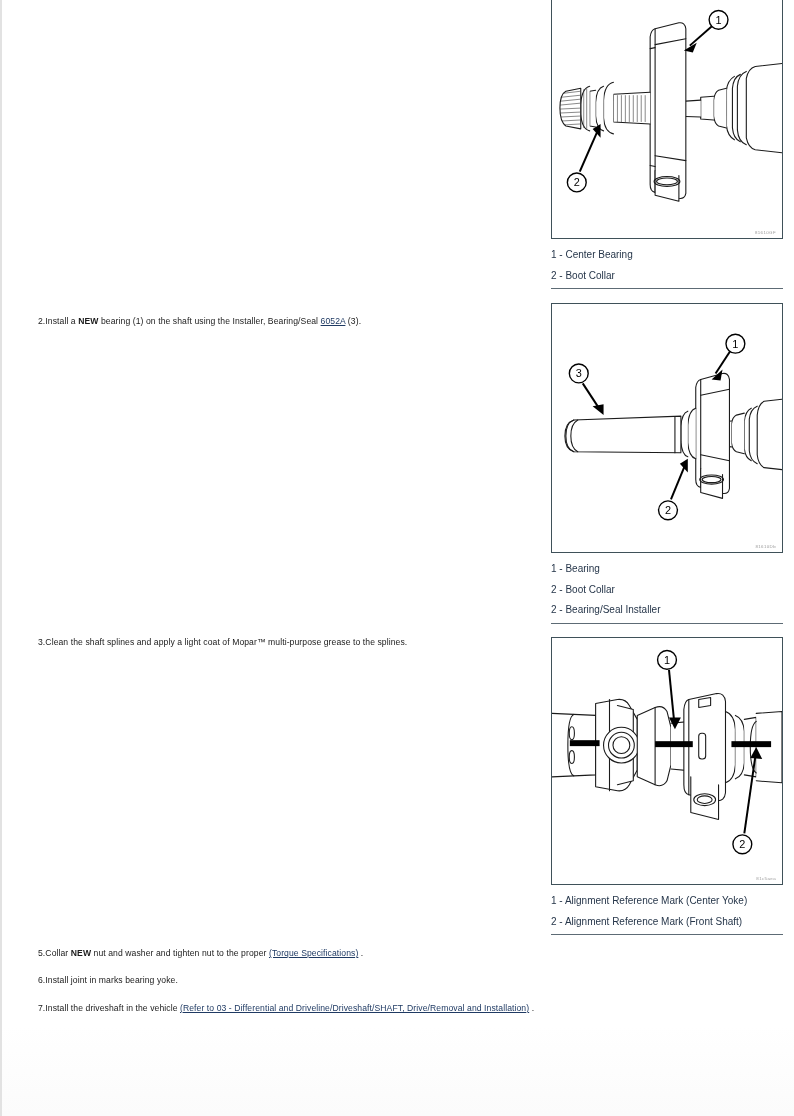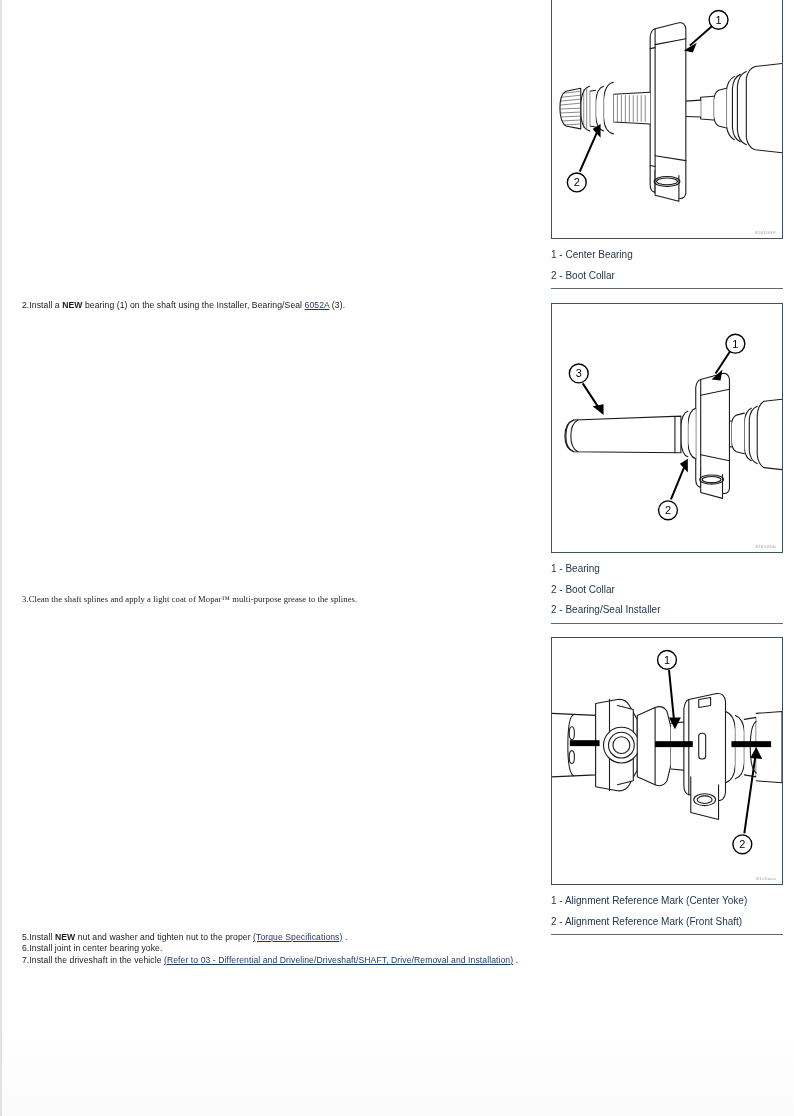--- a/index.html
+++ b/index.html
@@ -32,30 +32,30 @@
   
   .steps {
     position: absolute;
     left: 22px;
     width: 500px;
     font-size: 8.6px;
     line-height: 11.4px;
     color: #1a1a1a;
     letter-spacing: 0.01em;
   }
-  .steps p { margin: 0; white-space: nowrap; }
+  .steps p { margin: 16px; white-space: nowrap; }
   b { font-weight: bold; }
   .lnk {
     color: #1f3a63;
     text-decoration: underline;
     cursor: pointer;
   }
 
   #block-step2 { top: 300px; }
-  #block-step34 { top: 594px; font-family: Liberation Serif, serif; }
+  #block-step34 { top: 621px; }
   #block-step567 { top: 932px; }
 
   
   .figcol {
     position: absolute;
     left: 551px;
     width: 232px;
   }
   .figbox {
     position: relative;
@@ -103,22 +103,22 @@
 
   <div class="steps" id="block-step2">
     <p><span>2.</span><span>Install a </span><b>NEW</b><span> bearing (1) on the shaft using the Installer, Bearing/Seal </span><a class="lnk">6052A</a><span> (3).</span></p>
   </div>
 
   <div class="steps" id="block-step34">
     <p><span>3.</span><span>Clean the shaft splines and apply a light coat of Mopar™ multi-purpose grease to the splines.</span></p>
   </div>
 
   <div class="steps" id="block-step567">
-    <p><span>5.</span><span>Install </span><b>NEW</b><span> nut and washer and tighten nut to the proper </span><a class="lnk">(Torque Specifications)</a><span> .</span></p>
-    <p><span>6.</span><span>Install joint in center bearing yoke.</span></p>
+    <p><span>5.</span><span>Collar </span><b>NEW</b><span> nut and washer and tighten nut to the proper </span><a class="lnk">(Torque Specifications)</a><span> .</span></p>
+    <p><span>6.</span><span>Install joint in marks bearing yoke.</span></p>
     <p><span>7.</span><span>Install the driveshaft in the vehicle </span><a class="lnk">(Refer to 03 - Differential and Driveline/Driveshaft/SHAFT, Drive/Removal and Installation)</a><span> .</span></p>
   </div>
 
   <div class="figcol" id="fig1wrap">
     <div class="figbox" id="fig1">
       <svg viewBox="0 0 232 243" xmlns="http://www.w3.org/2000/svg">
         <g fill="none" stroke="#1b1b1b" stroke-width="1.1" stroke-linejoin="round" stroke-linecap="round">
 
           <path d="M232 67 L205 70 Q198 72 196 82 L196 142 Q198 152 205 154 L232 157" fill="#fff"></path>
 

